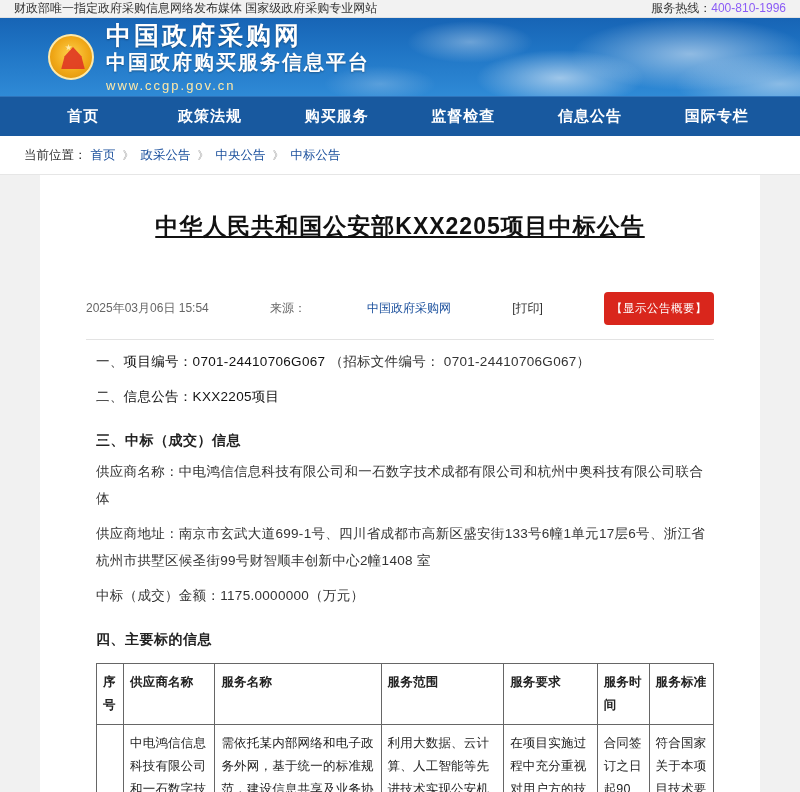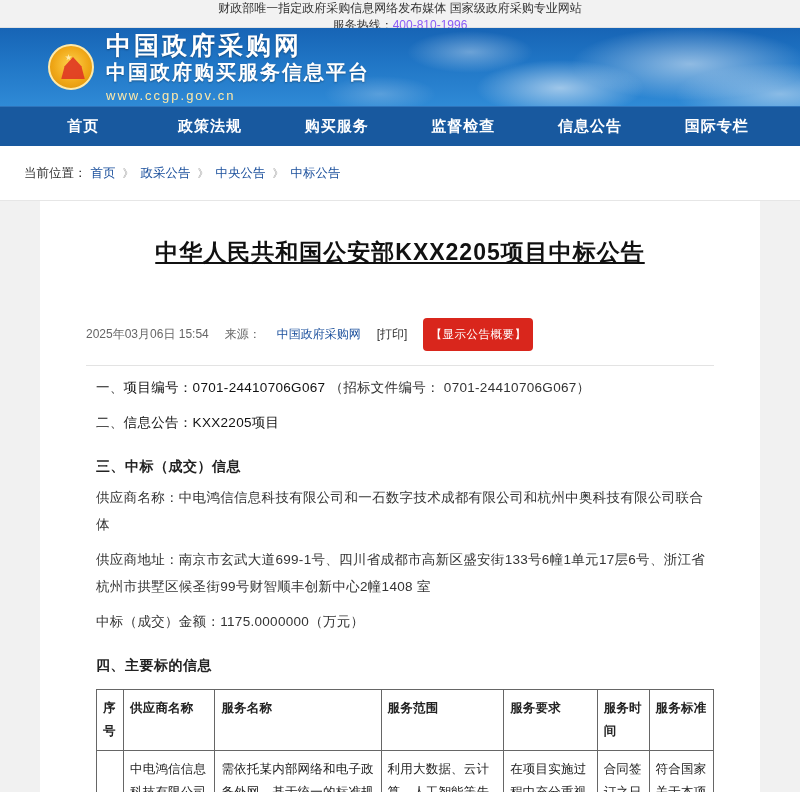--- a/index.html
+++ b/index.html
@@ -6,30 +6,29 @@
   html, body {
     margin: 0; padding: 0;
     width: 800px;
     background: #ffffff;
     font-family: "Liberation Sans", sans-serif;
   }
   body { width: 800px; }
 
   
   .topbar {
-    height: 28px;
+    height: 18px;
     background: #f2f2f2;
     border-bottom: 1px solid #e2e2e2;
     display: flex;
     align-items: center;
     justify-content: space-between;
     padding: 0 14px;
     font-size: 12px;
     color: #333;
-    flex-direction: column;
   }
   .topbar .left { color: #333; }
   .topbar .right { color: #333; }
   .topbar .right .tel { color: #8b5cf6; }
 
   
   .banner {
     position: relative;
     height: 78px;
     overflow: hidden;
@@ -130,21 +129,21 @@
     cursor: pointer;
   }
 
   
   .crumb-wrap {
     background: #ffffff;
     border-bottom: 1px solid #e6e6e6;
   }
   .crumb {
     width: 760px;
-    margin: 8px auto;
+    margin: 0 auto;
     padding: 11px 4px 10px 4px;
     font-size: 12.5px;
     color: #333;
     display: flex;
     align-items: center;
     gap: 4px;
   }
   .crumb a { color: #1a4f9c; text-decoration: none; cursor: pointer; }
   .crumb .sep { color: #999; margin: 0 3px; font-size: 11px; }
 
@@ -171,22 +170,22 @@
     text-decoration: underline;
   }
   .meta {
     text-align: center;
     font-size: 12px;
     color: #666;
     padding-bottom: 14px;
     border-bottom: 1px solid #e3e3e3;
     display: flex;
     align-items: center;
-    justify-content: flex-start;
-    gap: 16px;
+    justify-content: space-between;
+    gap: 6px;
     flex-wrap: wrap;
     margin-top: 48px;
   }
   .meta .src-link { color: #1a4f9c; text-decoration: none; cursor: pointer; }
   .meta .print { color: #333; cursor: pointer; }
   .meta .badge {
     display: inline-block;
     background: #d9261c;
     color: #fff;
     font-size: 11.5px;

